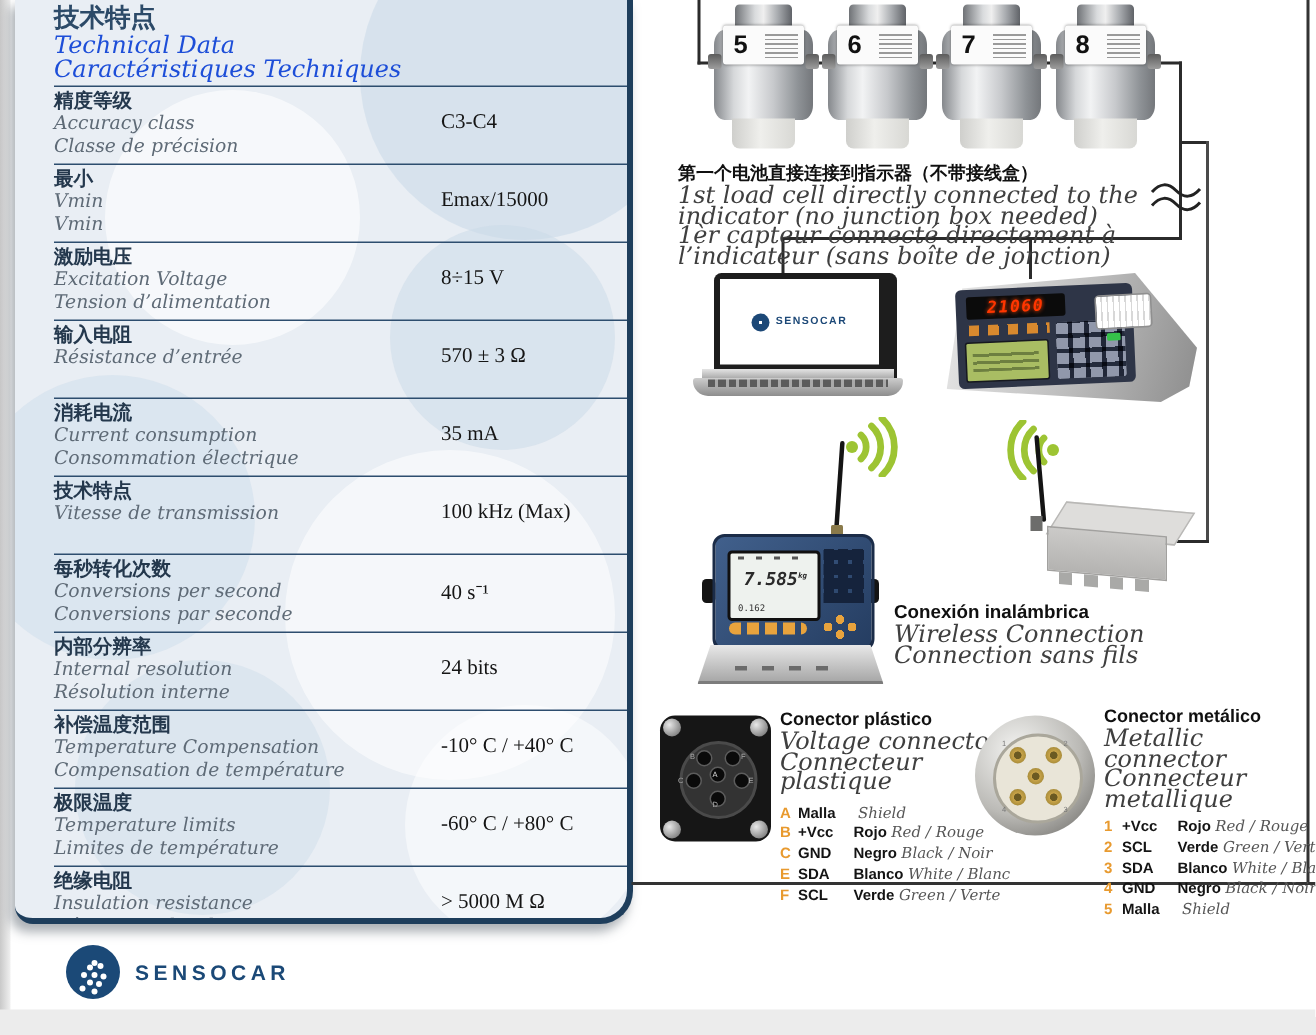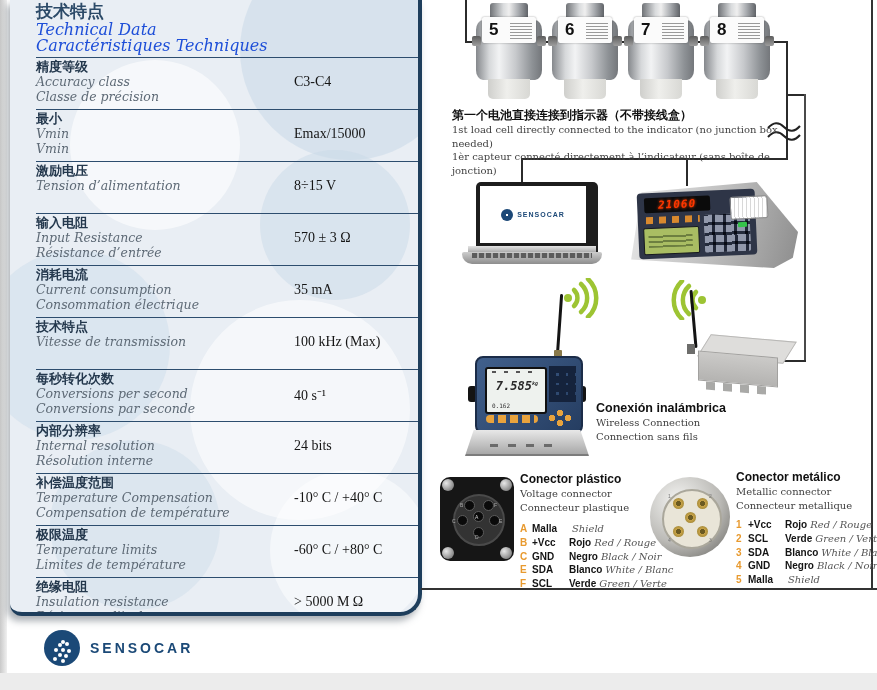--- a/index.html
+++ b/index.html
@@ -34,21 +34,21 @@
   .lc-label{position:absolute;left:6px;top:14px;width:54px;height:26px;background:#fbfbfb;
             border-radius:2px;display:flex;align-items:center;box-shadow:0 0 2px rgba(0,0,0,.4)}
   .lc-num{font-size:17px;font-weight:bold;color:#111;padding-left:7px;width:18px}
   .lc-spec{width:22px;height:18px;margin-left:3px;
            background:repeating-linear-gradient(0deg,#9a9a9a 0 1px,transparent 1px 3px)}
   .lc-nub{position:absolute;top:33px;width:9px;height:10px;background:linear-gradient(#5c5c5c,#9d9d9d);border-radius:2px}
   .lc-bot{position:absolute;left:12px;top:76px;width:42px;height:20px;border-radius:0 0 5px 5px;
           background:linear-gradient(90deg,#cfcfcc,#efefec 45%,#d8d8d4)}
   
   .cap-zh{font-size:12px;font-weight:bold;color:#101010;line-height:15px}
-  .cap-it{font-family:"DejaVu Serif",serif;font-size:10px;color:#3f3f3f;line-height:13.5px}
+  .cap-it{font-family:"DejaVu Serif",serif;font-style:italic;font-size:16px;color:#3f3f3f;line-height:13.5px}
   .wless-es{font-size:12.5px;font-weight:bold;color:#101010;line-height:16px}
   
   .laptop{left:462px;top:182px;width:140px;height:82px}
   .lap-screen{position:absolute;left:14px;top:0;width:114px;height:65px;background:#1d1d1d;border-radius:5px 5px 2px 2px;padding:4px}
   .lap-display{width:106px;height:57px;background:#ffffff;display:flex;align-items:center;justify-content:center;gap:4px}
   .lap-logo-dot{width:12px;height:12px;border-radius:50%;background:#1c4877;position:relative}
   .lap-logo-dot::after{content:"";position:absolute;left:3px;top:3px;width:6px;height:6px;border-radius:50%;
           background:radial-gradient(circle,#fff 25%,transparent 30%)}
   .lap-logo-text{font-size:7px;font-weight:bold;color:#1c4877;letter-spacing:1px}
   .lap-hinge{position:absolute;left:6px;top:64px;width:128px;height:8px;background:linear-gradient(#e4e4e4,#9a9a9a)}
@@ -180,29 +180,29 @@
           <div class="spec-zh">最小</div>
           <div class="spec-lat">Vmin</div>
           <div class="spec-lat">Vmin</div>
         </div>
         <div class="spec-value">Emax/15000</div>
       </div>
 
       <div class="spec-row">
         <div>
           <div class="spec-zh">激励电压</div>
+          <div class="spec-lat">Excitation Voltage</div>
           <div class="spec-lat">Tension d’alimentation</div>
         </div>
         <div class="spec-value">8÷15 V</div>
       </div>
 
       <div class="spec-row">
         <div>
           <div class="spec-zh">输入电阻</div>
-          <div class="spec-lat">Input Resistance</div>
           <div class="spec-lat">Résistance d’entrée</div>
         </div>
         <div class="spec-value">570 ± 3 Ω</div>
       </div>
 
       <div class="spec-row">
         <div>
           <div class="spec-zh">消耗电流</div>
           <div class="spec-lat">Current consumption</div>
           <div class="spec-lat">Consommation électrique</div>

